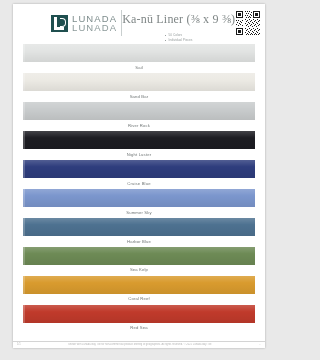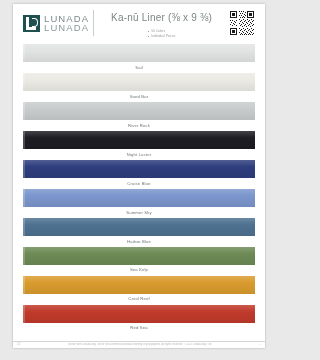--- a/index.html
+++ b/index.html
@@ -21,20 +21,21 @@
     background:#ffffff;
     box-shadow:0 0 2px rgba(0,0,0,.28);
     box-sizing:border-box;
     padding:6px 10px 0 10px;
     overflow:hidden;
   }
   
   .header{
     display:flex;align-items:flex-start;
     height:30px;
+    margin-left:28px;
   }
   .logo{
     display:flex;align-items:center;
     flex:0 0 auto;
     padding-right:4px;
     border-right:1px solid #c9cfcf;
     height:26px;
   }
   .logo-mark{
     width:17px;height:17px;
@@ -67,24 +68,25 @@
     letter-spacing:1.1px;
     color:#8c9a9a;
   }
   .logo-words div.l1{color:#7d8c8c;}
   .title-block{
     flex:1 1 auto;
     text-align:center;
     padding-top:2px;
   }
   .title{
-    font-size:10px;
+    font-size:12px;
     color:#7f8686;
     letter-spacing:.2px;
     white-space:nowrap;
+    font-family:Liberation Serif, serif;
   }
   .bullets{
     margin:1.5px 0 0 0;
     padding:0;
     list-style:none;
     display:inline-block;
     text-align:left;
   }
   .bullets li{
     font-size:3.2px;

